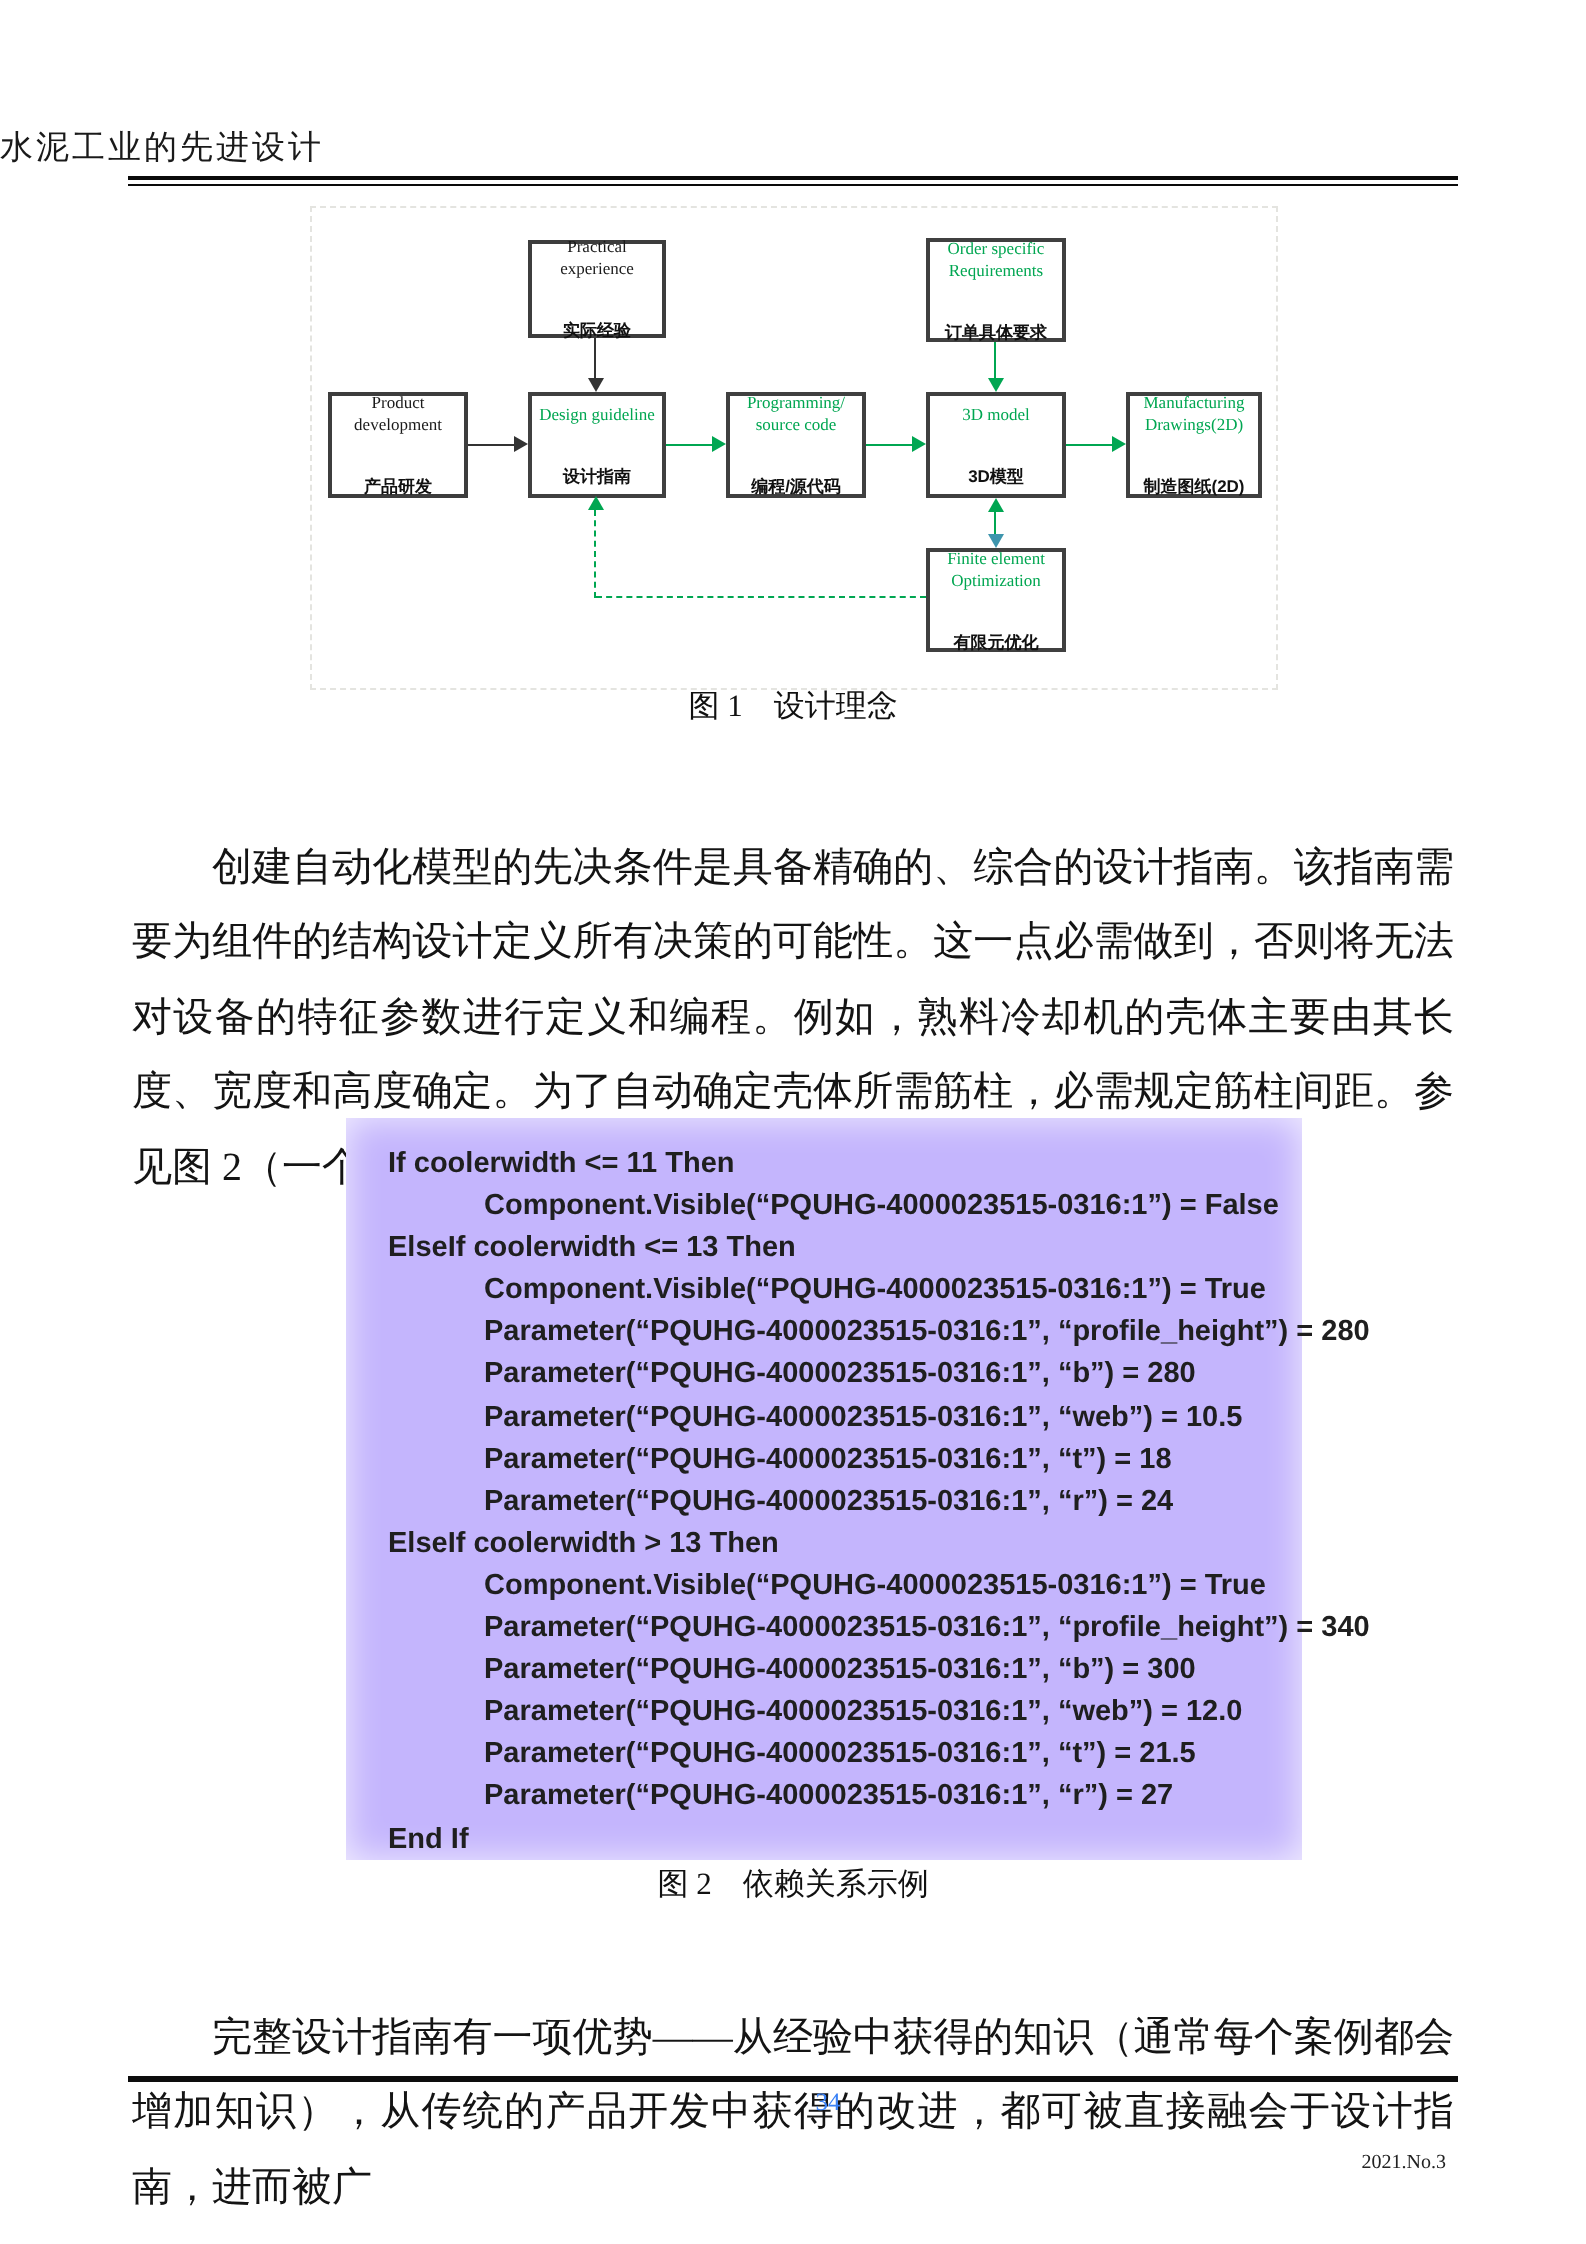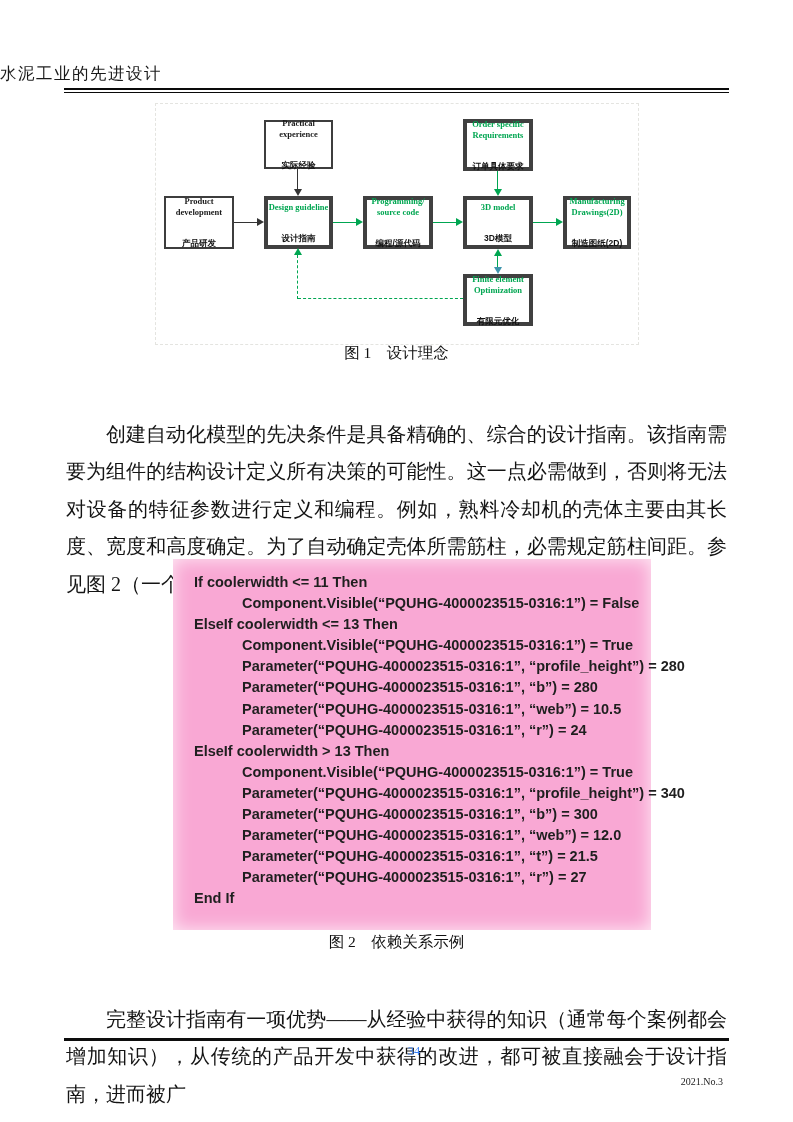--- a/index.html
+++ b/index.html
@@ -11,23 +11,23 @@
                 font-size:16.5px;letter-spacing:1.5px;color:#1a1a1a;}
   .header-rule{position:absolute;left:64px;width:665px;top:88px;height:2px;
                border-top:2.2px solid #0a0a0a;border-bottom:1.2px solid #0a0a0a;}
 
   
   .fig1{position:absolute;left:155px;top:103px;width:482px;height:240px;
         border:1px dashed #e4e4e0;background:#fff;}
   .fbox{position:absolute;box-sizing:border-box;background:#fff;display:flex;
         flex-direction:column;justify-content:center;align-items:center;text-align:center;padding:2px;}
   .fbox.dark{border:2px solid #3d3d3d;}
-  .fbox.green{border:4px solid #404040;}
+  .fbox.green{border:2px solid #404040;}
   .bl{white-space:nowrap;}
-  .bl.en{font-family:"Liberation Serif",serif;font-weight:bold;font-size:8.5px;line-height:11px;color:#00a651;}
+  .bl.en{font-family:"Liberation Serif",serif;font-weight:normal;font-size:8.5px;line-height:11px;color:#00a651;}
   .fbox.dark .bl.en{color:#1a1a1a;}
   .bl.zh{font-family:"Liberation Sans","DejaVu Sans",sans-serif;font-weight:bold;
          font-size:8.5px;line-height:11px;margin-top:20px;color:#111;}
 
   .lh{position:absolute;height:0;border-top:1.6px solid #333;}
   .lv{position:absolute;width:0;border-left:1.6px solid #333;}
   .lh.g{border-top-color:#00a651;}
   .lv.g{border-left-color:#00a651;}
   .lh.dash{border-top-style:dashed;}
   .lv.dash{border-left-style:dashed;}
@@ -43,21 +43,21 @@
   .cap1{top:343px;}
   .cap2{top:932px;}
 
   .para{position:absolute;left:66px;width:661px;font-size:20px;line-height:37.4px;
         text-align:justify;text-indent:2em;color:#141414;margin-top:45px;}
   .para1{top:371px;}
   .para2{top:956px;}
 
   
   .codefig{position:absolute;left:173px;top:559px;width:478px;height:371px;
-           background:#f9a8d4;padding-top:13px;box-sizing:border-box;
+           background:#c4b5fd;padding-top:13px;box-sizing:border-box;
            box-shadow:inset 0 0 18px rgba(255,255,255,.8);}
   .code-line{font-family:"Liberation Sans","DejaVu Sans",sans-serif;font-weight:600;
              font-size:14.5px;line-height:21.1px;color:#1f1f1f;white-space:pre;}
   .ind0{padding-left:21px;}
   .ind1{padding-left:69px;}
 
   
   .footer-rule{position:absolute;left:64px;width:665px;top:1038px;height:0;border-top:3px solid #0d0d0d;}
   .footer-page{position:absolute;left:414px;top:1044px;transform:translateX(-50%);font-size:12.5px;color:#3b82f6;}
   .footer-issue{position:absolute;right:70px;top:1076px;font-size:10px;color:#222;}
@@ -150,20 +150,21 @@
   <div class="para para1">创建自动化模型的先决条件是具备精确的、综合的设计指南。该指南需要为组件的结构设计定义所有决策的可能性。这一点必需做到，否则将无法对设备的特征参数进行定义和编程。例如，熟料冷却机的壳体主要由其长度、宽度和高度确定。为了自动确定壳体所需筋柱，必需规定筋柱间距。参见图 2（一个易读的最小示例）。</div>
 
   <div class="codefig">
       <div class="code-line ind0">If coolerwidth &lt;= 11 Then</div>
       <div class="code-line ind1">Component.Visible(“PQUHG-4000023515-0316:1”) = False</div>
       <div class="code-line ind0">ElseIf coolerwidth &lt;= 13 Then</div>
       <div class="code-line ind1">Component.Visible(“PQUHG-4000023515-0316:1”) = True</div>
       <div class="code-line ind1">Parameter(“PQUHG-4000023515-0316:1”, “profile_height”) = 280</div>
       <div class="code-line ind1">Parameter(“PQUHG-4000023515-0316:1”, “b”) = 280</div>
       <div class="code-line ind1">Parameter(“PQUHG-4000023515-0316:1”, “web”) = 10.5</div>
+      <div class="code-line ind1">Parameter(“PQUHG-4000023515-0316:1”, “t”) = 18</div>
       <div class="code-line ind1">Parameter(“PQUHG-4000023515-0316:1”, “r”) = 24</div>
       <div class="code-line ind0">ElseIf coolerwidth &gt; 13 Then</div>
       <div class="code-line ind1">Component.Visible(“PQUHG-4000023515-0316:1”) = True</div>
       <div class="code-line ind1">Parameter(“PQUHG-4000023515-0316:1”, “profile_height”) = 340</div>
       <div class="code-line ind1">Parameter(“PQUHG-4000023515-0316:1”, “b”) = 300</div>
       <div class="code-line ind1">Parameter(“PQUHG-4000023515-0316:1”, “web”) = 12.0</div>
       <div class="code-line ind1">Parameter(“PQUHG-4000023515-0316:1”, “t”) = 21.5</div>
       <div class="code-line ind1">Parameter(“PQUHG-4000023515-0316:1”, “r”) = 27</div>
       <div class="code-line ind0">End If</div>
     </div>

